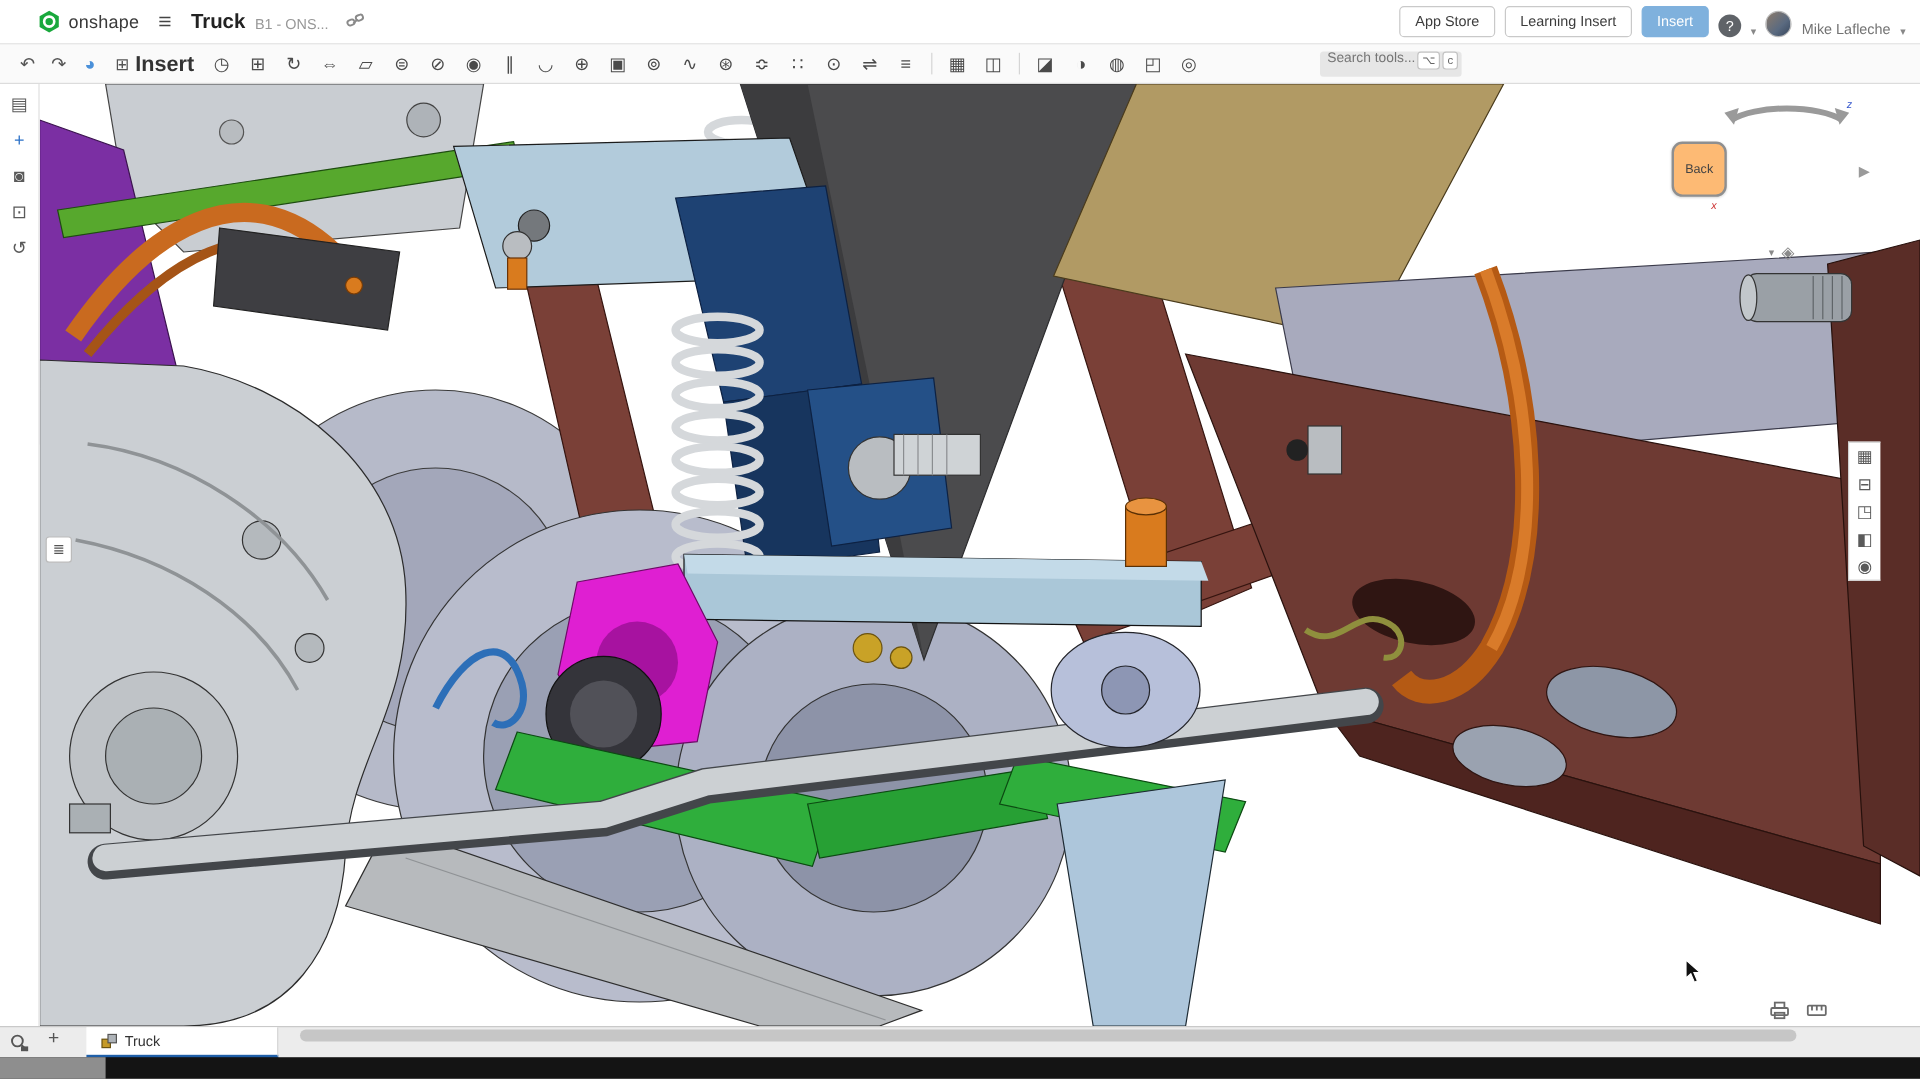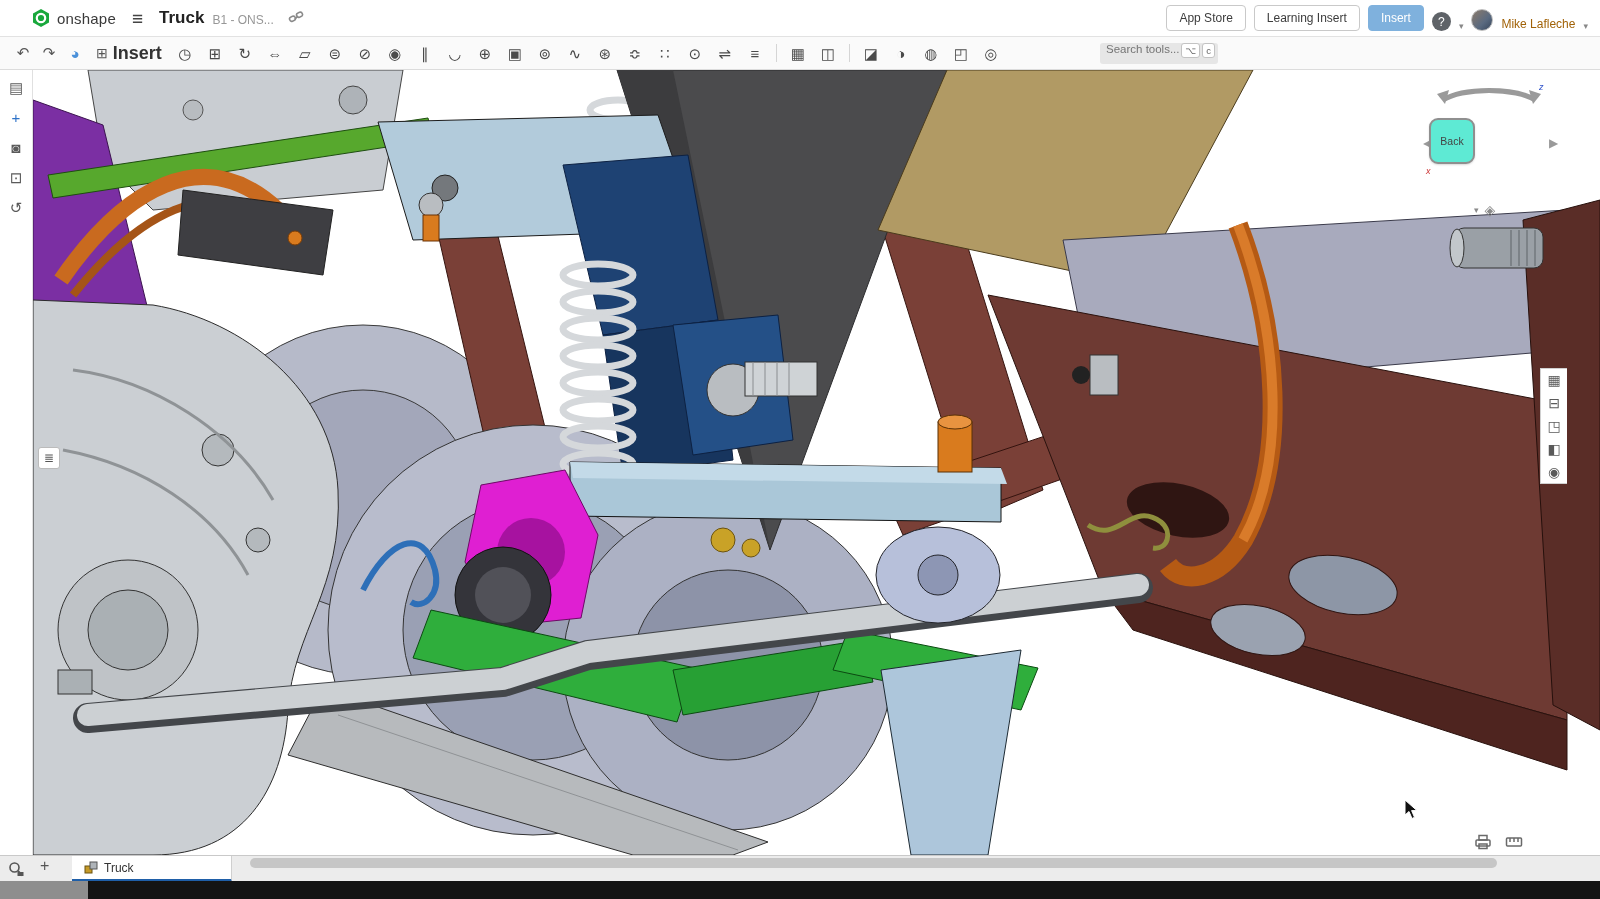--- a/index.html
+++ b/index.html
@@ -18,21 +18,21 @@
   .topbar-right { margin-left:auto; display:flex; align-items:flex-end; gap:8px; margin-right:12px; }
   .tb-btn { height:26px; padding:0 12px; border:1px solid #c9c9c9; border-radius:4px; background:#fff;
             font-size:12px; color:#3c3c3c; display:flex; align-items:center; cursor:pointer; }
   .tb-btn.share { background:#7fb1dd; border-color:#7fb1dd; color:#fff; }
   .help-circle { width:19px; height:19px; border-radius:50%; background:#5f6368; color:#fff;
                  font-size:12px; display:flex; align-items:center; justify-content:center; cursor:pointer; }
   .caret { font-size:9px; color:#888; cursor:pointer; }
   .avatar { width:22px; height:22px; border-radius:50%;
             background:linear-gradient(135deg,#8d7b6a 0%,#5a6a80 60%,#37465c 100%);
             border:1px solid #bbb; cursor:pointer; }
-  .user-name { font-size:12px; color:#a16207; }
+  .user-name { font-size:12px; color:#737373; }
 
   
   .toolbar { position:absolute; left:0; top:37px; width:1600px; height:33px; background:#fafafa;
              border-bottom:1px solid #dcdcdc; display:flex; align-items:center; z-index:39; }
   .tool-glyph { width:26px; text-align:center; font-size:15px; color:#555; cursor:pointer; }
   .insert-btn { display:flex; align-items:center; gap:5px; margin:0 8px; cursor:pointer; }
   .insert-btn .ig { font-size:14px; color:#555; }
   .insert-btn .lbl { font-size:18px; color:#333;font-weight:bold; }
   .tb-icons { display:flex; align-items:center; }
   .tb-icon { width:30px; text-align:center; font-size:15px; color:#4a4a4a; cursor:pointer; line-height:33px; }
@@ -51,21 +51,21 @@
   .rail-icon { font-size:15px; color:#5a5a5a; cursor:pointer; line-height:1; }
 
   
   .viewport { position:absolute; left:33px; top:70px; width:1567px; height:785px; background:#fdfdfd; overflow:hidden; }
   .scene { position:absolute; left:0; top:0; }
 
   
   .vc-arc { position:absolute; left:1396px; top:6px; }
   .vc-left { position:absolute; left:1390px; top:66px; font-size:12px; color:#9a9a9a; cursor:pointer; }
   .vc-right { position:absolute; left:1516px; top:66px; font-size:12px; color:#9a9a9a; cursor:pointer; }
-  .vc-cube { position:absolute; left:1396px; top:48px; width:46px; height:46px; background:#5eead4;
+  .vc-cube { position:absolute; left:1360px; top:48px; width:46px; height:46px; background:#fdba74;
              border:2px solid #8f8f8f; border-radius:9px; display:flex; align-items:center; justify-content:center;
              font-size:10.5px; color:#444; cursor:pointer; box-shadow:0 1px 2px rgba(0,0,0,.15); }
   .axis-x { position:absolute; left:1393px; top:96px; font-size:9px; color:#c33; font-style:italic; }
   .axis-z { position:absolute; left:1506px; top:12px; font-size:9px; color:#35c; font-style:italic; }
   .vc-row { position:absolute; left:1441px; top:132px; display:flex; align-items:center; gap:6px; }
   .vc-row span { color:#8a8a8a; cursor:pointer; }
   .vc-caret { font-size:9px; }
   .vc-iso { font-size:14px; }
 
   .tree-toggle { position:absolute; left:5px; top:377px; width:22px; height:22px; background:#fff;

